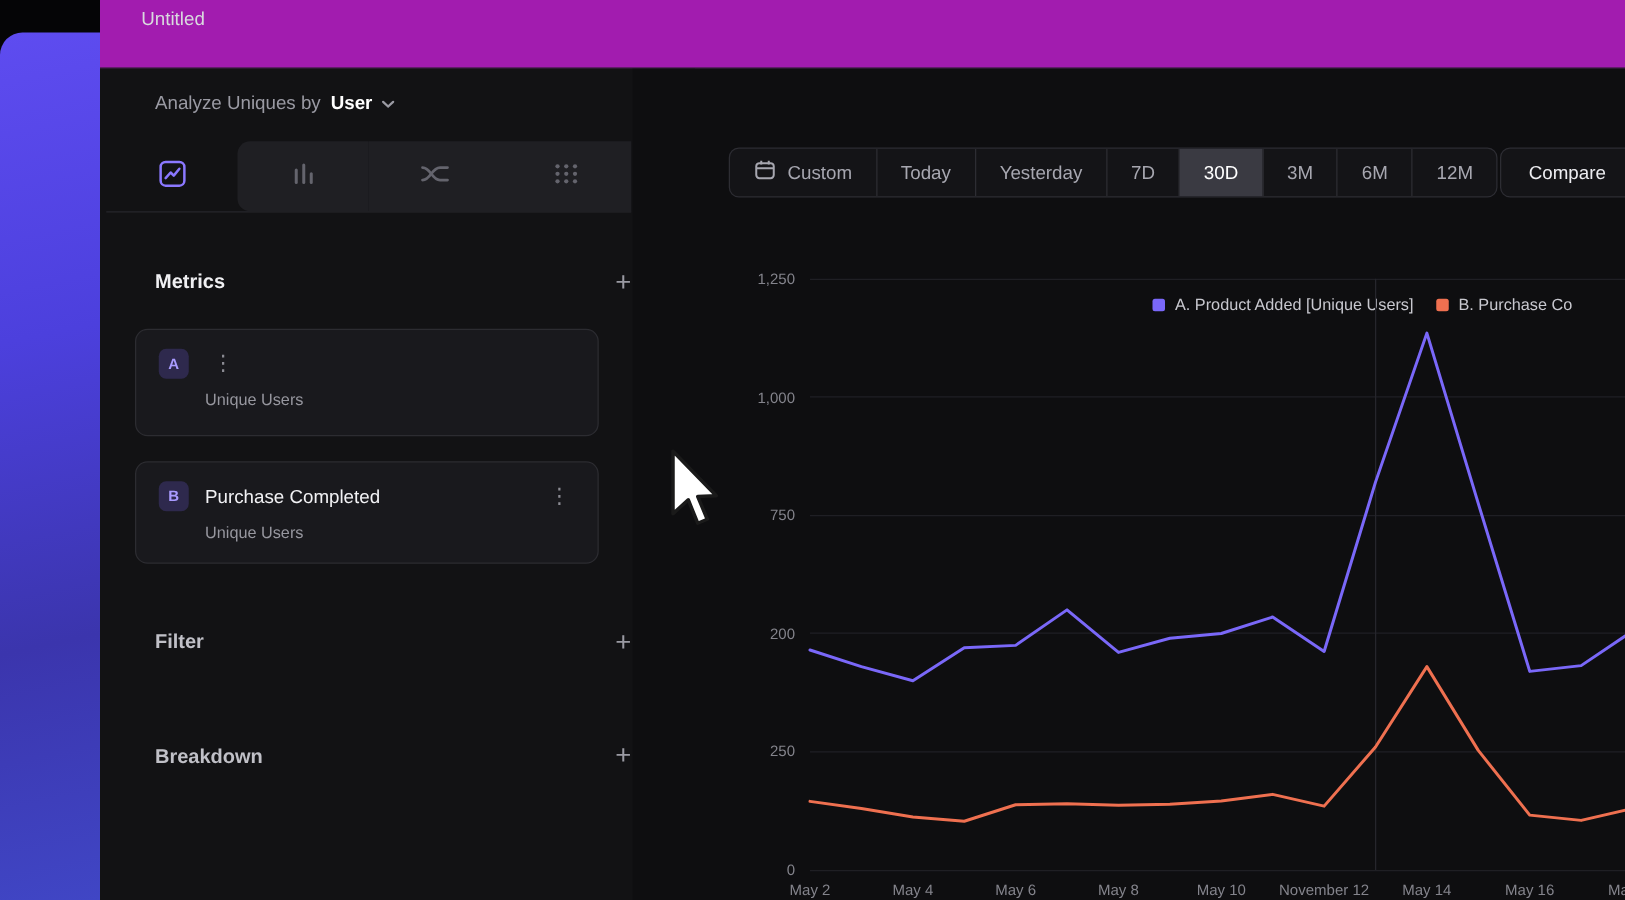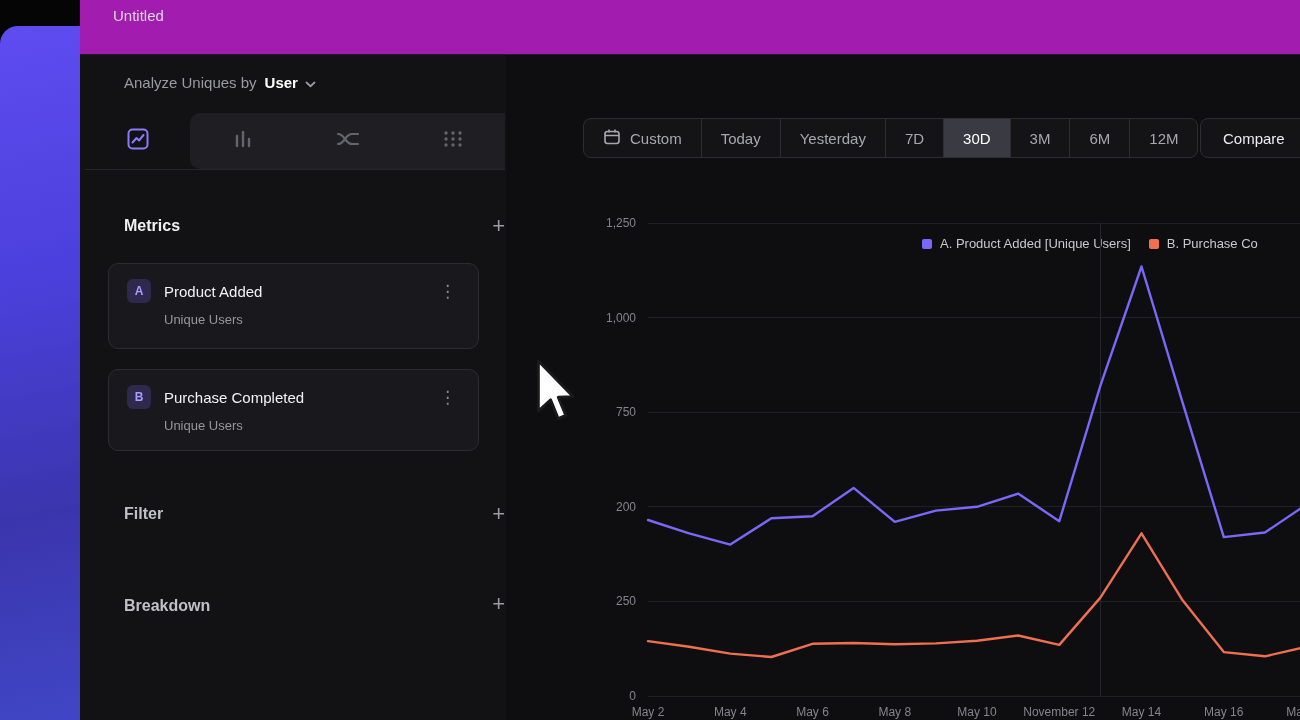--- a/index.html
+++ b/index.html
@@ -161,21 +161,20 @@
   </div>
 
   <div class="section-row" id="metrics-row">
     <span class="section-title">Metrics</span>
     <button class="add-btn">+</button>
   </div>
 
   <div class="metric-card" id="card-a">
     <div class="card-top">
       <span class="badge">A</span>
-      <span class="card-title">Product Added</span>
       <button class="kebab"><span>⋮</span></button>
     </div>
     <div class="card-sub">Unique Users</div>
   </div>
 
   <div class="metric-card" id="card-b">
     <div class="card-top">
       <span class="badge">B</span>
       <span class="card-title">Purchase Completed</span>
       <button class="kebab"><span>⋮</span></button>

